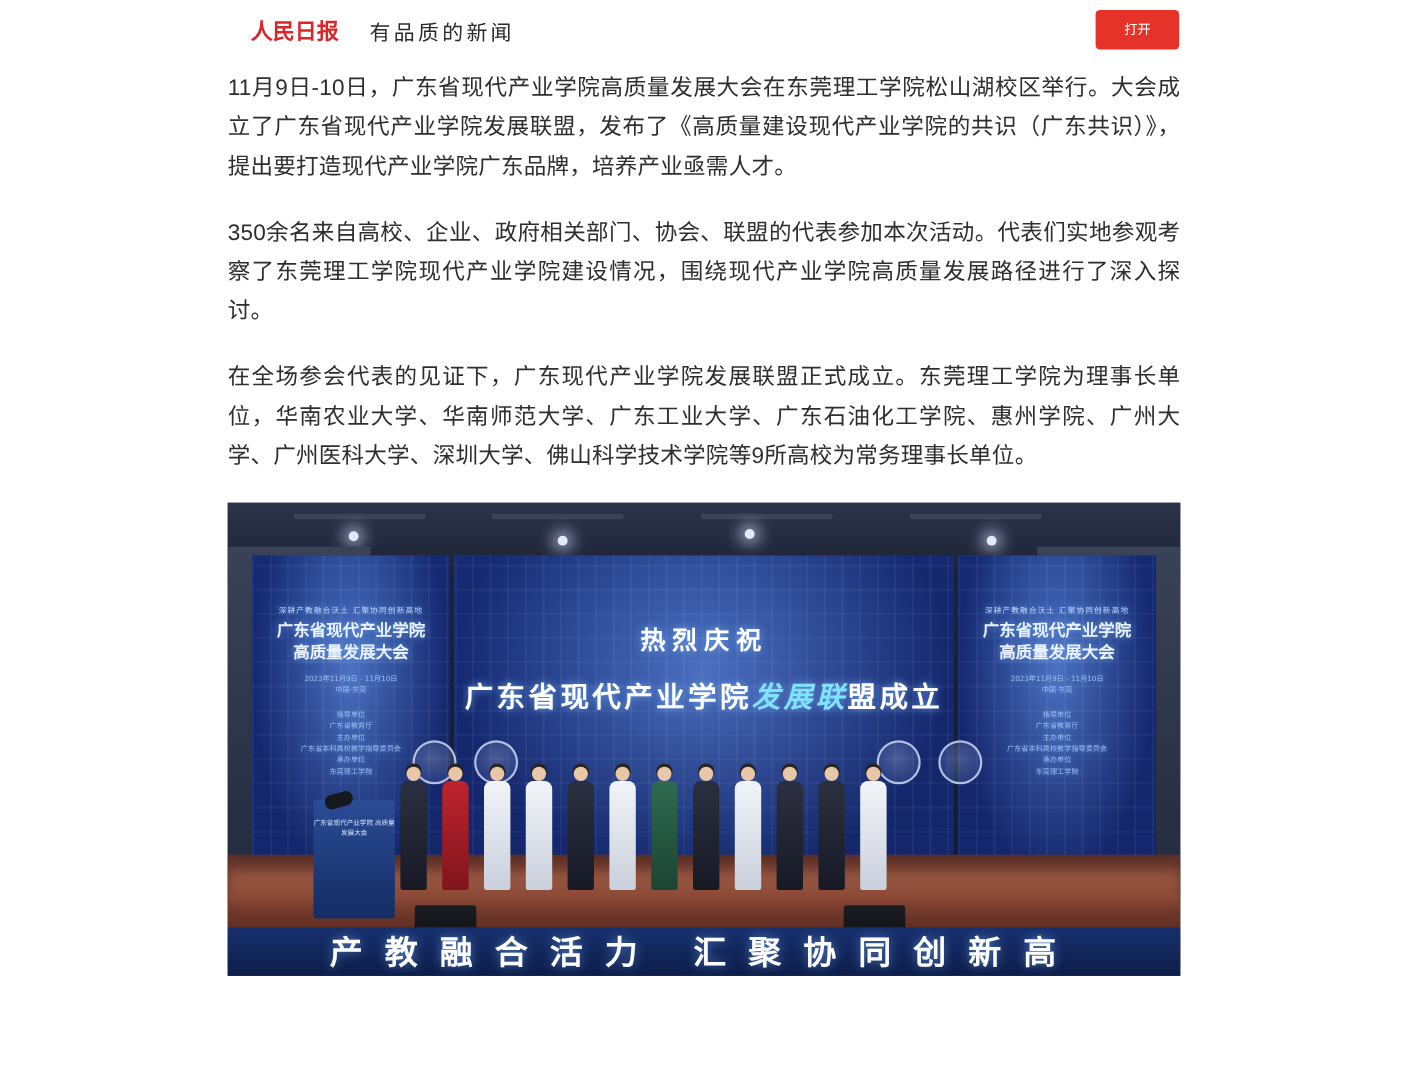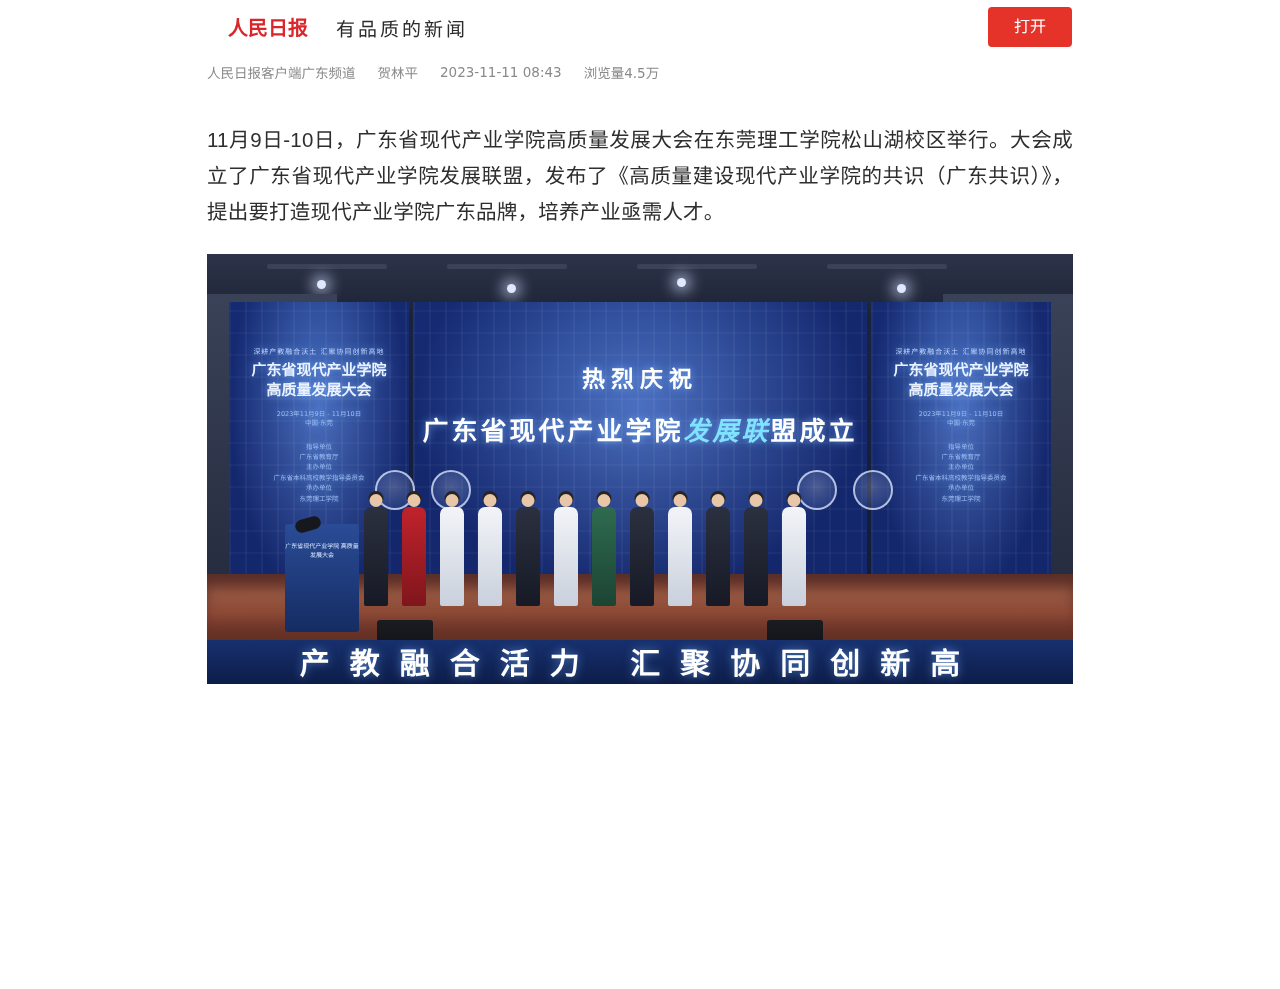--- a/index.html
+++ b/index.html
@@ -42,21 +42,21 @@
     color: #2b2b2b;
     font-weight: 500;
     white-space: nowrap;
   }
   .header-spacer { flex: 1; }
   .open-app-button {
     background: #e6332a;
     color: #fff;
     border: none;
     border-radius: 4px;
-    font-size: 16px;
+    font-size: 12px;
     line-height: 1;
     padding: 12px 26px;
     cursor: pointer;
     font-family: "DejaVu Sans", "Liberation Sans", sans-serif;
     margin-right: 188px;
   }
 
   
   .article {
     width: 866px;
@@ -248,29 +248,25 @@
         </g>
       </svg>
     </div>
     <div class="brand-slogan">有品质的新闻</div>
     <div class="header-spacer"></div>
     <button class="open-app-button">打开</button>
   </div>
 
   <div class="article">
 
-    <div class="article-meta">
-      <span>人民日报客户端广东频道</span>
-      <span>贺林平</span>
-      <span>2023-11-11 08:43</span>
-      <span>浏览量4.5万</span>
-    </div>
 
     <div class="article-body">
       <p>11月9日-10日，广东省现代产业学院高质量发展大会在东莞理工学院松山湖校区举行。大会成立了广东省现代产业学院发展联盟，发布了《高质量建设现代产业学院的共识（广东共识）》，提出要打造现代产业学院广东品牌，培养产业亟需人才。</p>
+      <p>350余名来自高校、企业、政府相关部门、协会、联盟的代表参加本次活动。代表们实地参观考察了东莞理工学院现代产业学院建设情况，围绕现代产业学院高质量发展路径进行了深入探讨。</p>
+      <p>在全场参会代表的见证下，广东现代产业学院发展联盟正式成立。东莞理工学院为理事长单位，华南农业大学、华南师范大学、广东工业大学、广东石油化工学院、惠州学院、广州大学、广州医科大学、深圳大学、佛山科学技术学院等9所高校为常务理事长单位。</p>
     </div>
 
     <figure class="article-figure">
       <div class="figure-image">
         <div class="hall"></div>
 
         <div class="ceiling">
           <div class="beam" style="left:60px"></div>
           <div class="beam" style="left:240px"></div>
           <div class="beam" style="left:430px"></div>

